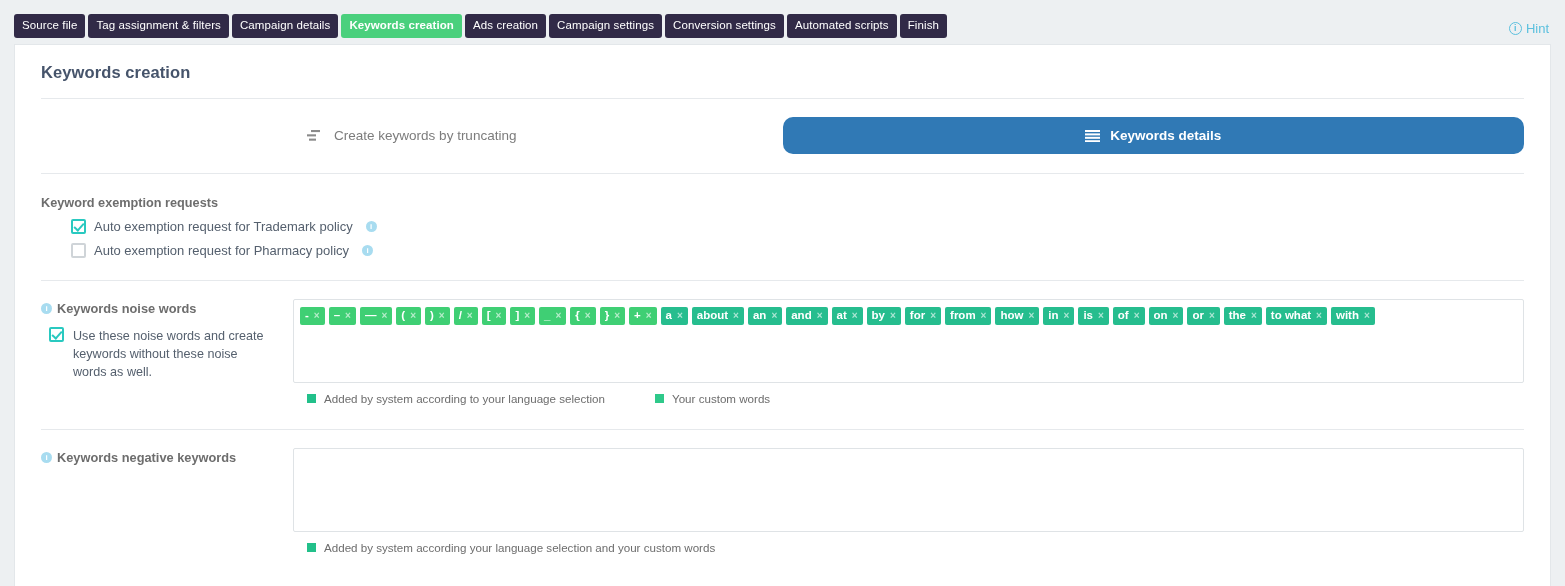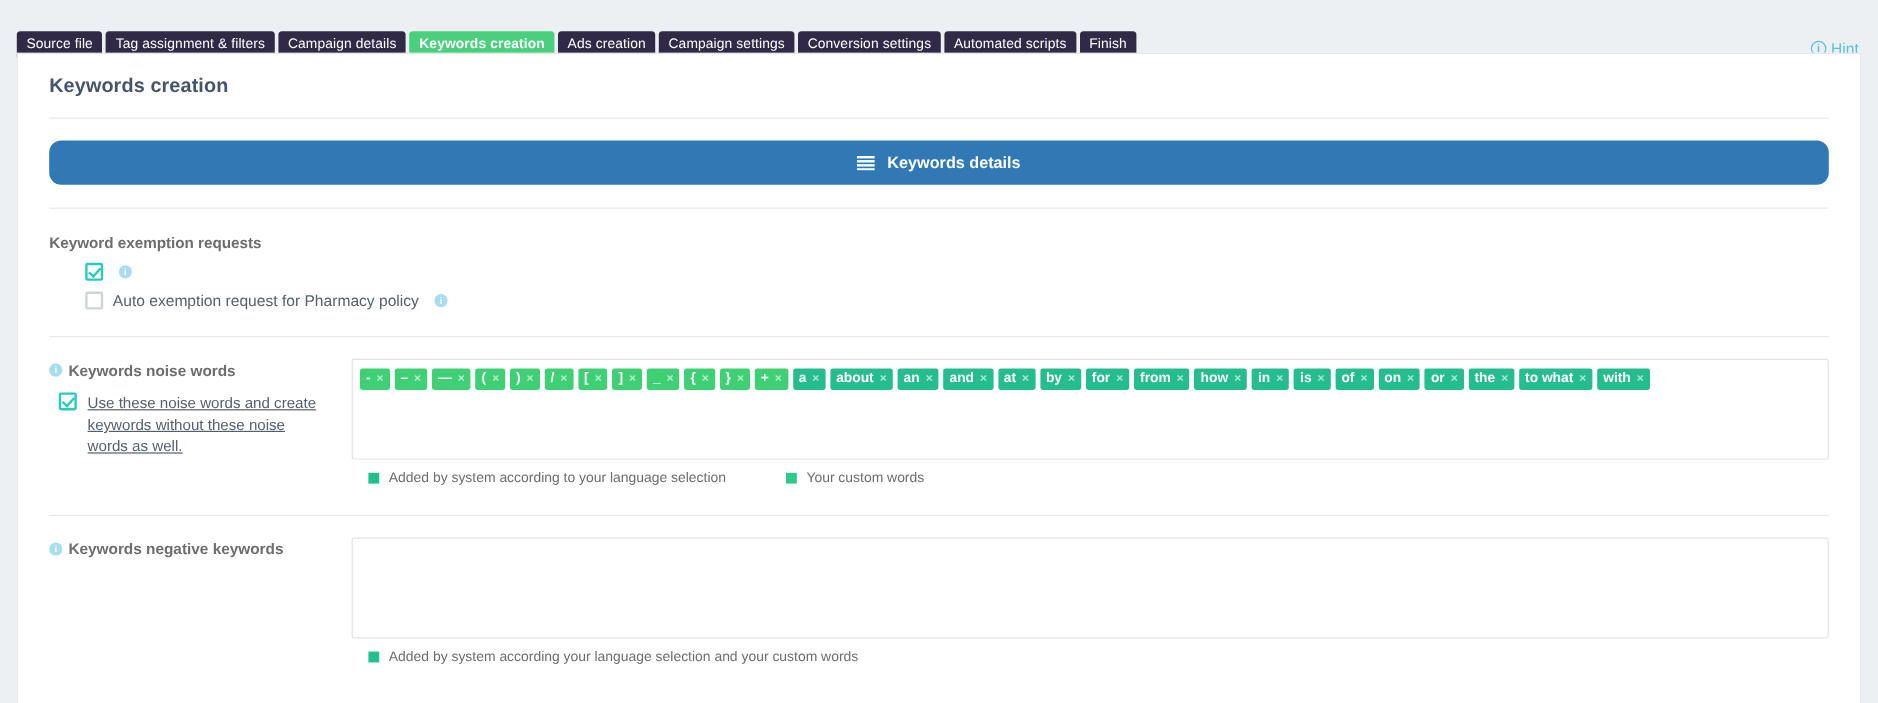--- a/index.html
+++ b/index.html
@@ -7,21 +7,21 @@
     margin: 0; padding: 0;
     width: 1565px; height: 586px;
     background: #edf0f2;
     font-family: "Liberation Sans", sans-serif;
     overflow: hidden;
   }
 
   
   .topbar {
     position: absolute;
-    top: 16px; left: 0; right: 0;
+    top: 4px; left: 0; right: 0;
     height: 44px;
     background: #edf0f2;
     display: flex;
     align-items: center;
     padding-left: 14px;
   }
   .steps { display: flex; align-items: center; gap: 3px; }
   .step {
     background: #312a47;
     color: #ffffff;
@@ -203,21 +203,20 @@
     align-items: flex-start;
     margin-top: 11px;
     padding-left: 8px;
     gap: 9px;
   }
   .sub-cb .txt {
     font-size: 12.6px;
     color: #55606e;
     line-height: 18px;
     max-width: 200px;
-    text-decoration: underline;
   }
 
   .row-right { flex: 1 1 auto; }
 
   .tagbox {
     border: 1px solid #dfe3e6;
     border-radius: 2px;
     min-height: 84px;
     padding: 7px 6px 6px 6px;
     background: #fff;
@@ -304,20 +303,30 @@
   </div>
 </div>
 
 <div class="card">
 
   <div class="card-title">Keywords creation</div>
   <div class="hr"></div>
 
   <div class="modes">
 
+    <div class="mode">
+      <span>
+        <svg width="15" height="13" viewBox="0 0 15 13">
+          <rect x="4" y="1" width="9" height="2.1" fill="#8a8a8a"></rect>
+          <rect x="0" y="5.3" width="9" height="2.1" fill="#8a8a8a"></rect>
+          <rect x="2" y="9.6" width="7" height="2.1" fill="#8a8a8a"></rect>
+        </svg>
+      </span>
+      <span>Create keywords by truncating</span>
+    </div>
 
 
     <div class="mode active">
       <span>
         <svg width="15" height="12" viewBox="0 0 15 12">
           <rect x="0" y="0" width="15" height="2" fill="#ffffff"></rect>
           <rect x="0" y="3.4" width="15" height="2" fill="#ffffff"></rect>
           <rect x="0" y="6.8" width="15" height="2" fill="#ffffff"></rect>
           <rect x="0" y="10.2" width="15" height="1.8" fill="#ffffff"></rect>
         </svg>
@@ -327,20 +336,21 @@
 
   </div>
 
   <div class="hr2"></div>
 
   <div class="section">
     <div class="exempt-title">Keyword exemption requests</div>
 
     <div class="cb-row">
       <span class="cbox on"></span>
+      <span class="cb-label">Auto exemption request for Trademark policy</span>
       <span class="info-dot">i</span>
     </div>
 
     <div class="cb-row">
       <span class="cbox"></span>
       <span class="cb-label">Auto exemption request for Pharmacy policy</span>
       <span class="info-dot">i</span>
     </div>
   </div>
 

